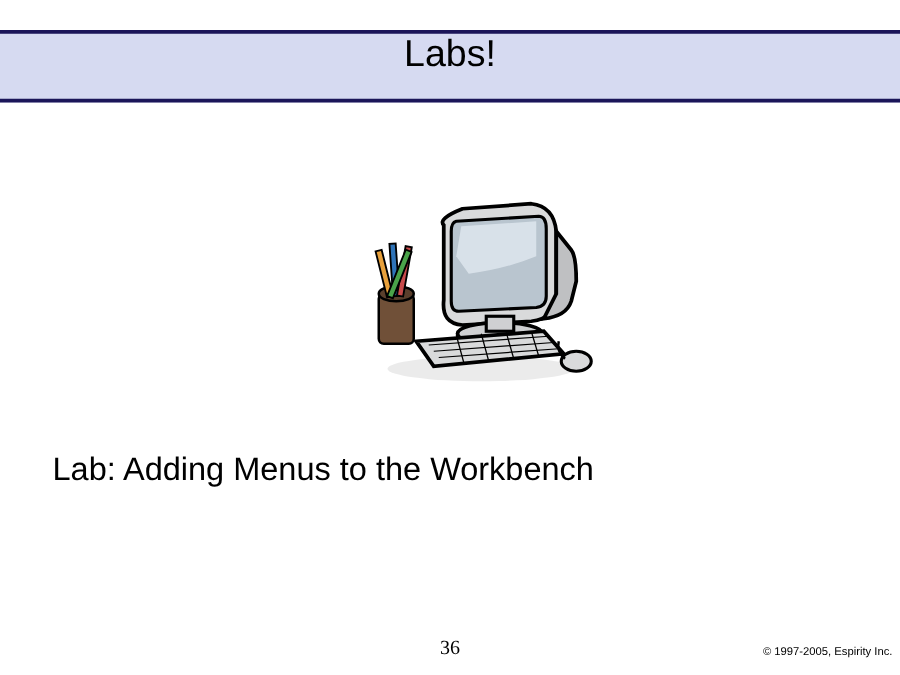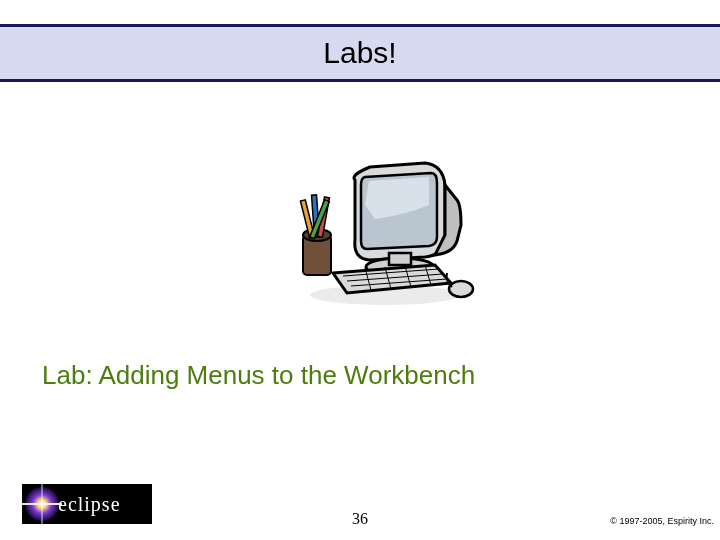--- a/index.html
+++ b/index.html
@@ -17,21 +17,20 @@
   .title-band {
     position: absolute;
     top: 24px;
     left: 0;
     width: 720px;
     height: 52px;
     background: #d6daf1;
     border-top: 3px solid #1b1559;
     border-bottom: 3px solid #1b1559;
     display: flex;
-    align-items: center;
     justify-content: center;
   }
   .title-band .title {
     font-size: 30px;
     color: #000;
     font-family: Verdana, Geneva, sans-serif;
   }
 
   
   .clipart {
@@ -42,21 +41,21 @@
     height: 170px;
   }
   .clipart svg { width: 100%; height: 100%; }
 
   
   .lab-line {
     position: absolute;
     top: 360px;
     left: 42px;
     font-size: 26px;
-    color: #4d7c0f;
+    color: #000000;
     font-family: Verdana, Geneva, sans-serif;
   }
 
   
   .footer {
     position: absolute;
     left: 0;
     bottom: 0;
     width: 720px;
     height: 60px;
@@ -151,33 +150,17 @@
 
     <ellipse cx="176" cy="144" rx="12" ry="8" fill="#d9dadb" stroke="#000" stroke-width="2.5"></ellipse>
     <path d="M167 142 Q160 136 162 128" fill="none" stroke="#000" stroke-width="2"></path>
   </svg>
 </div>
 
 <div class="lab-line">Lab: Adding Menus to the Workbench</div>
 
 <div class="footer">
 
-  <div class="eclipse-logo">
-    <div class="flare">
-      <svg viewBox="0 0 40 40">
-        <radialGradient id="g1" cx="50%" cy="50%" r="50%">
-          <stop offset="0%" stop-color="#fff"></stop>
-          <stop offset="25%" stop-color="#ffd27a"></stop>
-          <stop offset="55%" stop-color="#7a3bd1"></stop>
-          <stop offset="100%" stop-color="#1a063a"></stop>
-        </radialGradient>
-        <circle cx="20" cy="20" r="17" fill="url(#g1)"></circle>
-        <rect x="0" y="19" width="40" height="2" fill="#fff" opacity="0.9"></rect>
-        <rect x="19" y="0" width="2" height="40" fill="#fff" opacity="0.4"></rect>
-      </svg>
-    </div>
-    <span class="word">eclipse</span>
-  </div>
 
   <div class="page-num">36</div>
 
   <div class="copyright">© 1997-2005, Espirity Inc.</div>
 </div>
 
 </body></html>

